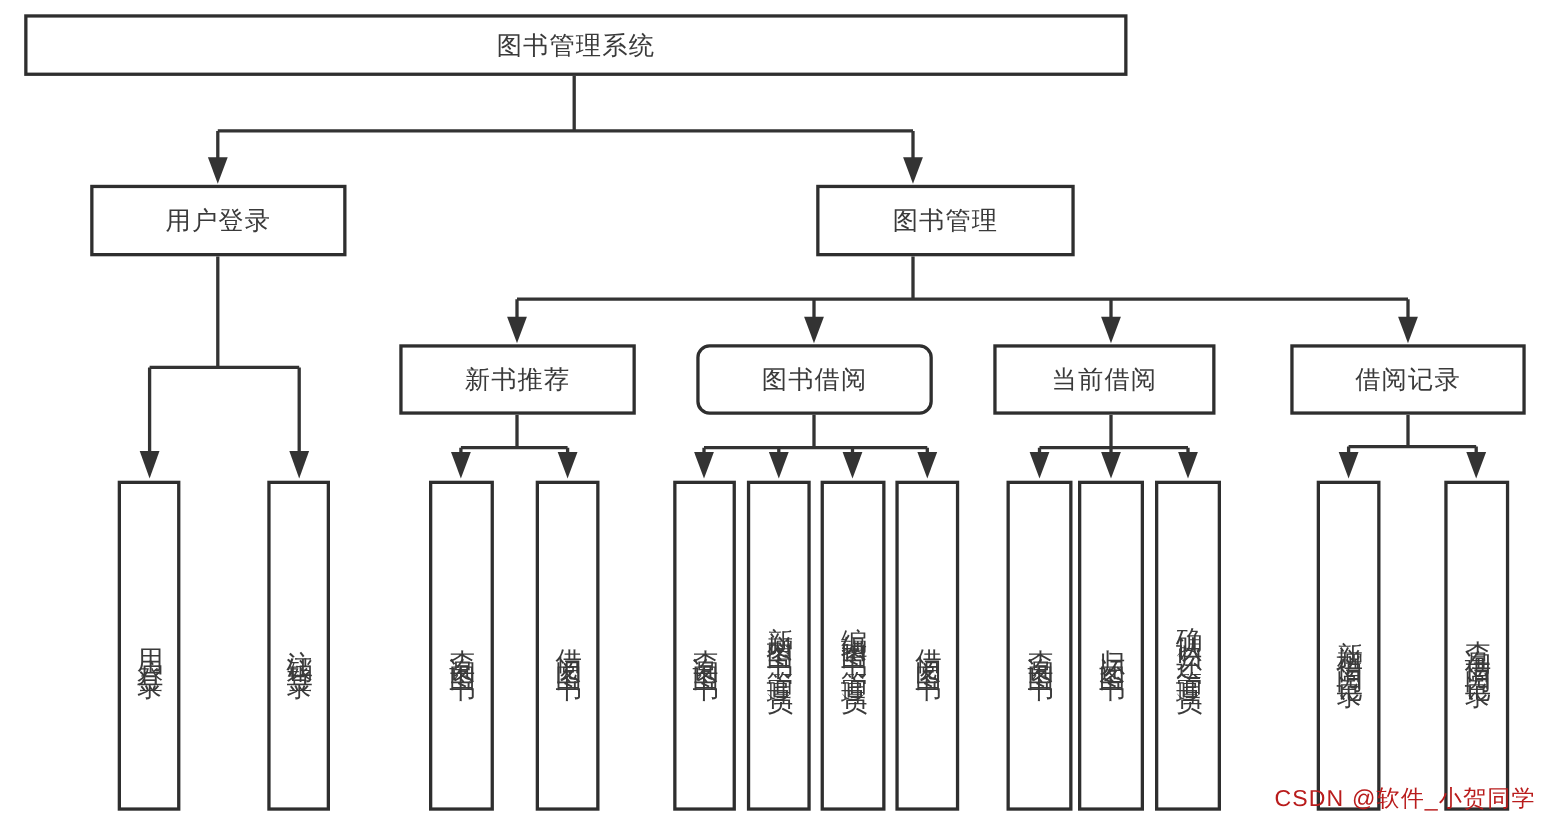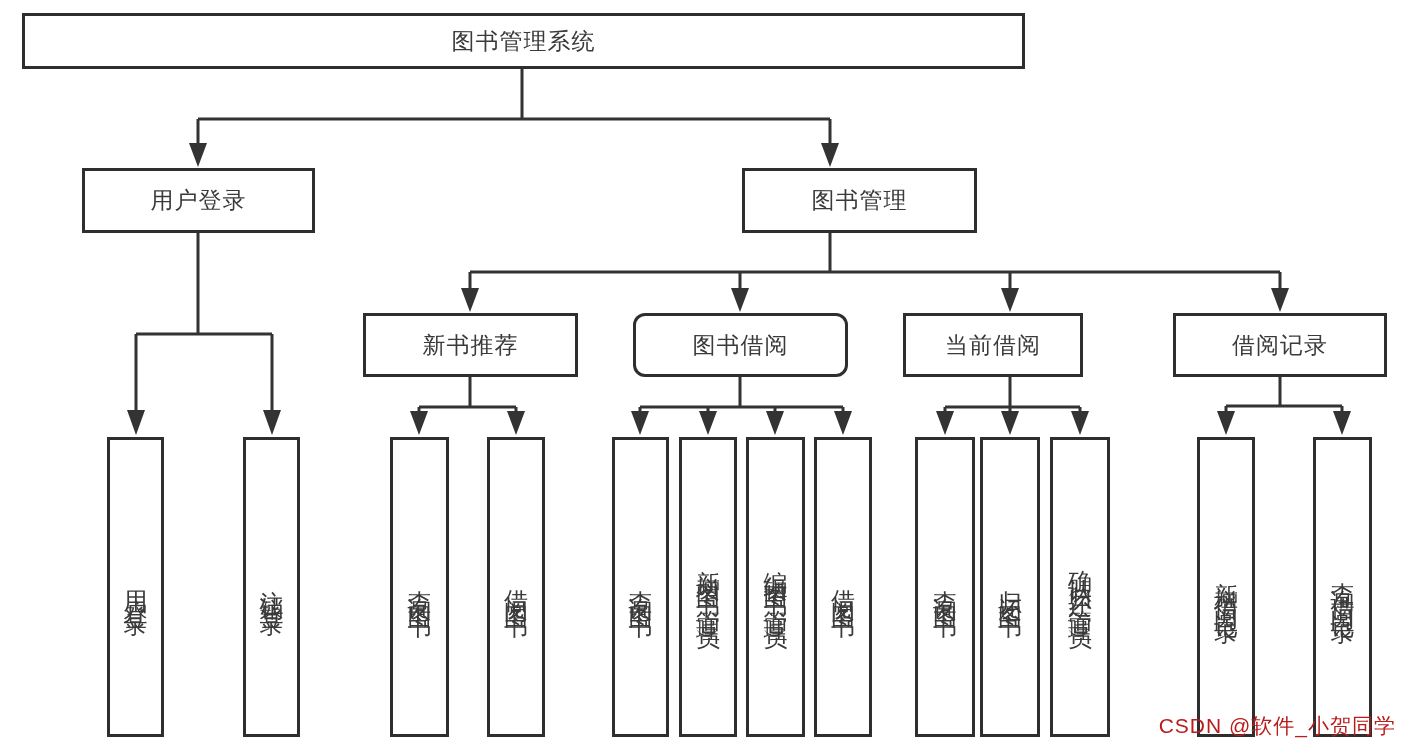--- a/index.html
+++ b/index.html
@@ -87,21 +87,21 @@
     </g>
   </svg>
 
   <div class="node h root" style="left:22px; top:13px; width:1003px; height:56px;">图书管理系统</div>
 
   <div class="node h" style="left:82px; top:168px; width:233px; height:65px;">用户登录</div>
   <div class="node h" style="left:712px; top:168px; width:235px; height:65px;margin-left:30px;">图书管理</div>
 
   <div class="node h" style="left:363px; top:313px; width:215px; height:64px;">新书推荐</div>
   <div class="node h" style="left:633px; top:313px; width:215px; height:64px;border-radius:12px;">图书借阅</div>
-  <div class="node h" style="left:903px; top:313px; width:180px; height:64px;">当前借阅</div>
+  <div class="node h" style="left:903px; top:313px; width:202px; height:64px;">当前借阅</div>
   <div class="node h" style="left:1173px; top:313px; width:214px; height:64px;">借阅记录</div>
 
   <div class="node v" style="left:107px; top:437px; width:57px; height:300px;">用户登录</div>
   <div class="node v" style="left:243px; top:437px; width:57px; height:300px;">注销登录</div>
 
   <div class="node v" style="left:390px; top:437px; width:59px; height:300px;">查询图书</div>
   <div class="node v" style="left:487px; top:437px; width:58px; height:300px;">借阅图书</div>
 
   <div class="node v" style="left:612px; top:437px; width:57px; height:300px;">查询图书</div>
   <div class="node v" style="left:679px; top:437px; width:58px; height:300px;">新增图书（管理员）</div>

